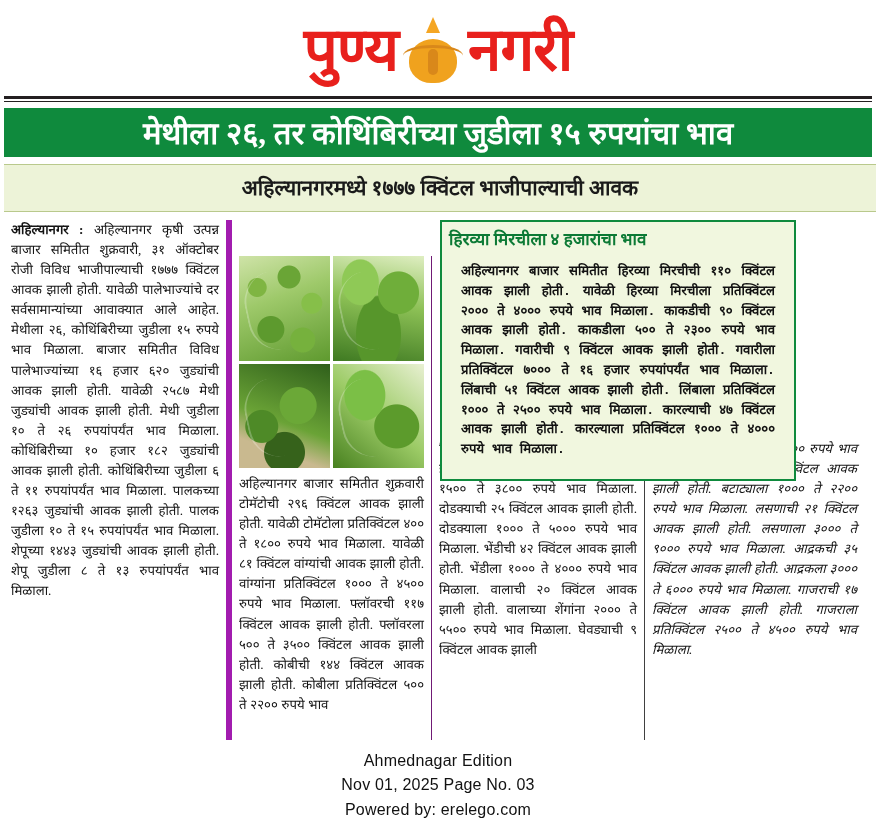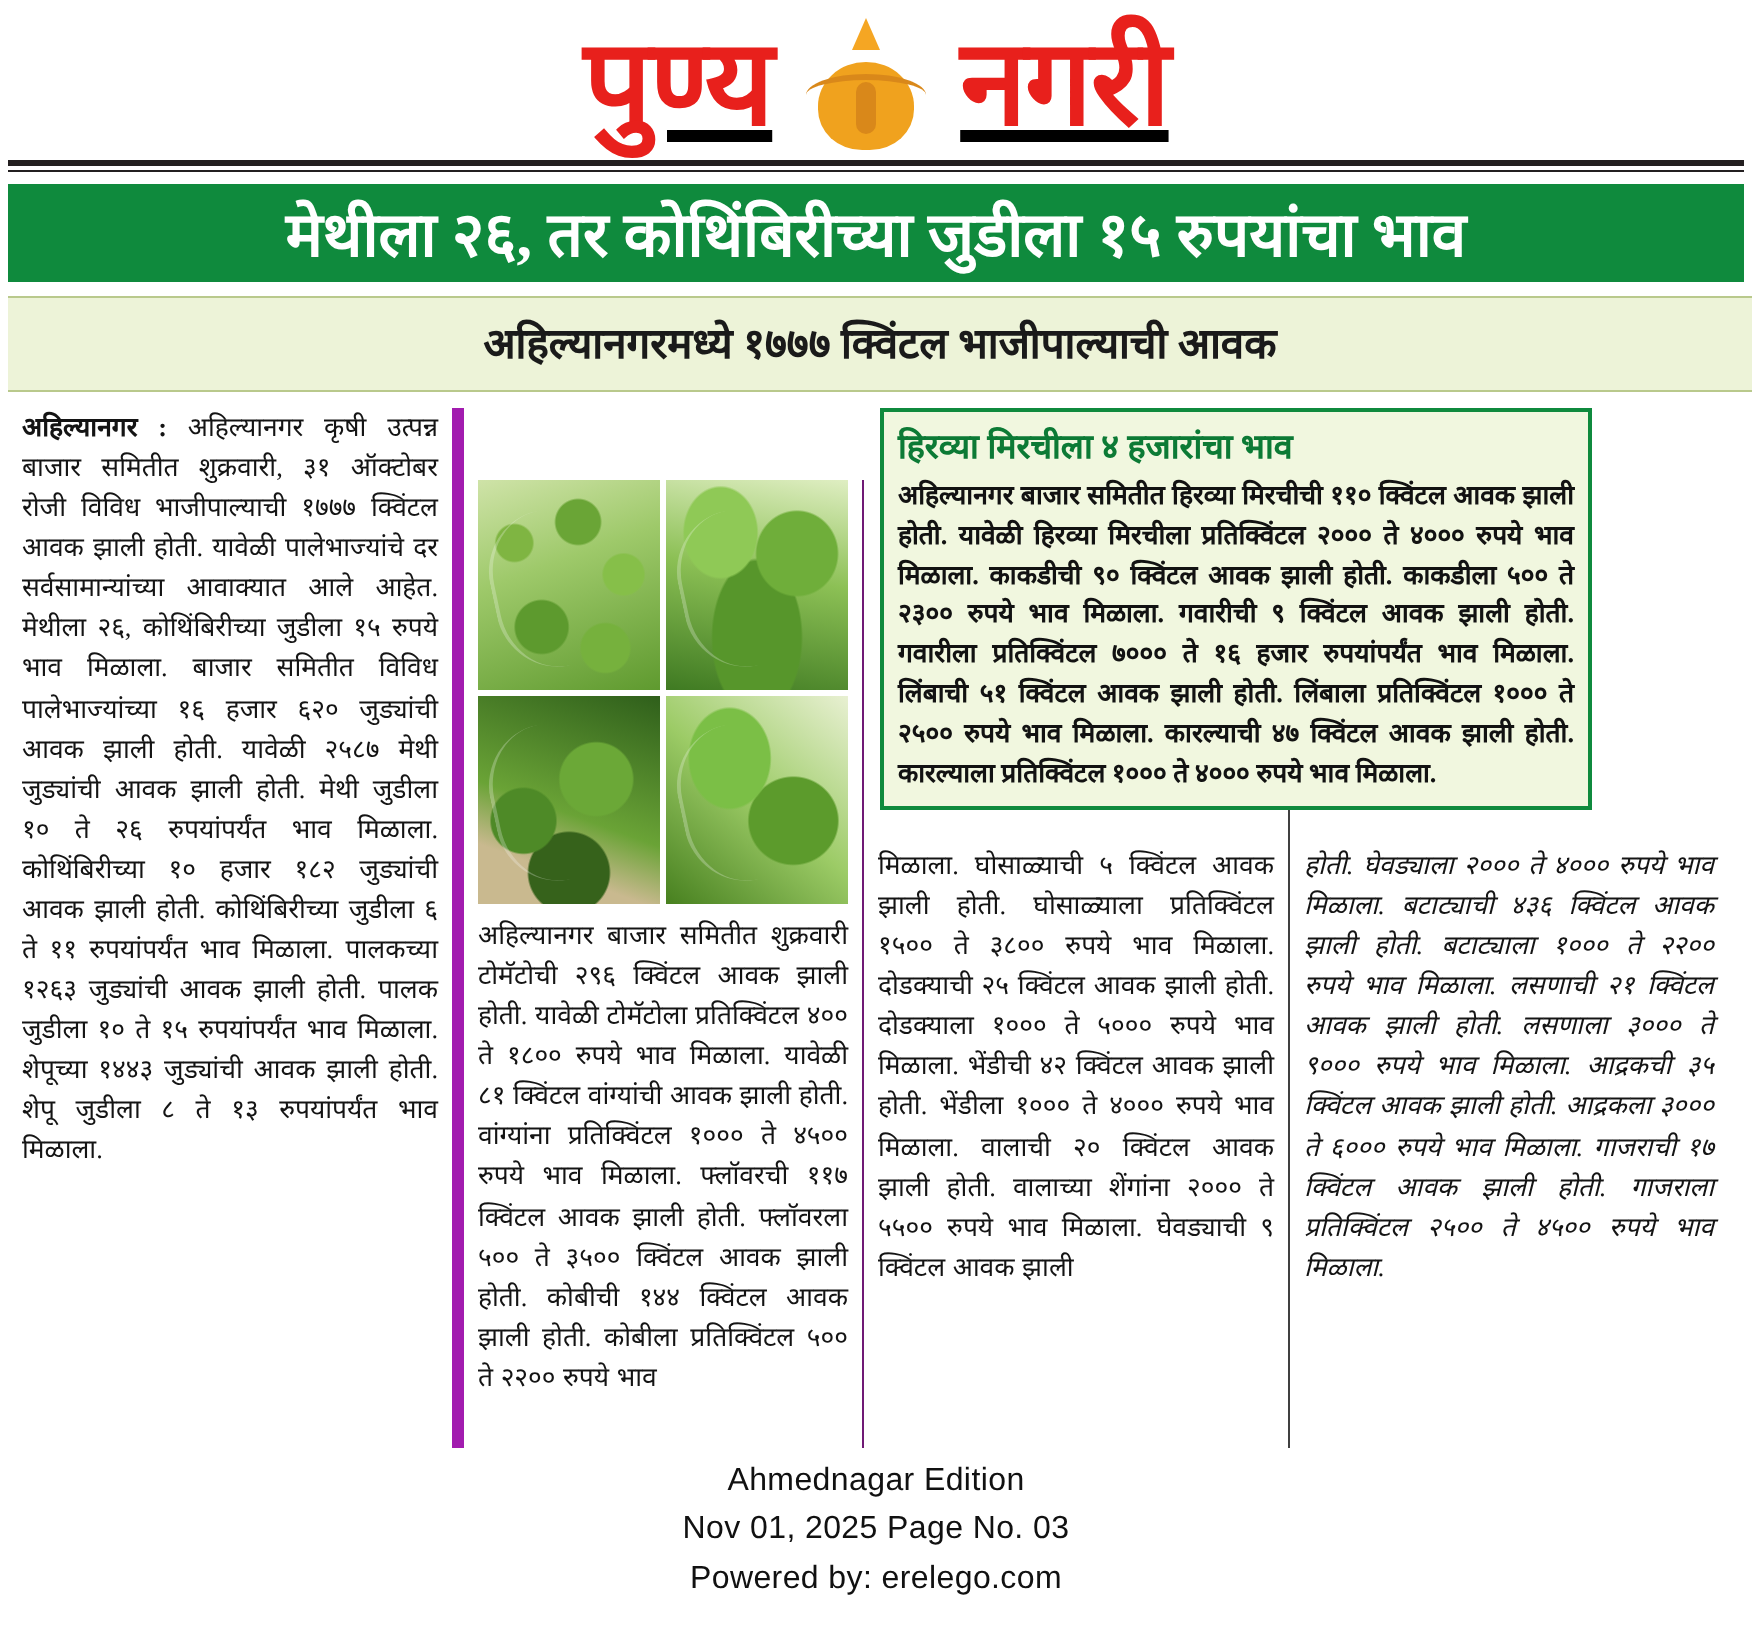--- a/index.html
+++ b/index.html
@@ -12,27 +12,26 @@
     overflow: hidden;
   }
   .page {
     position: relative;
     width: 876px;
     height: 823px;
     background: #fff;
   }
   
   .masthead {
-    height: 80px;
+    height: 96px;
     display: flex;
     align-items: center;
     justify-content: center;
-    gap: 18px;
+    gap: 6px;
     padding-top: 4px;
-    text-decoration: underline;
   }
   .masthead-word {
     font-family: "Liberation Serif", serif;
     font-size: 60px;
     font-weight: bold;
     color: #e8201c;
     letter-spacing: -1px;
     line-height: 1;
   }
   .masthead-logo {
@@ -205,40 +204,40 @@
   }
   .greenbox-title {
     font-family: "Liberation Serif", serif;
     font-size: 17px;
     font-weight: bold;
     color: #0c7a35;
     margin-bottom: 4px;
     text-align: left;
   }
   .greenbox p {
-    font-family: Liberation Serif, serif;
+    font-family: Liberation Mono, monospace;
     font-size: 13.2px;
     line-height: 1.5;
     text-align: justify;
     font-weight: bold;
     color: #121212;
-    margin: 0;
+    margin: 12px;
   }
   .wide-span {
     position: absolute;
     left: 436px;
     top: 0;
     width: 356px;
   }
 
   
   .footer {
     position: absolute;
     left: 0; right: 0;
-    bottom: 20px;
+    bottom: 0;
     text-align: center;
     font-family: "Liberation Sans", sans-serif;
     font-size: 16px;
     color: #111;
     line-height: 1.55;
   }
   .footer div { letter-spacing: 0.2px; }
 </style>
 </head>
 <body>

